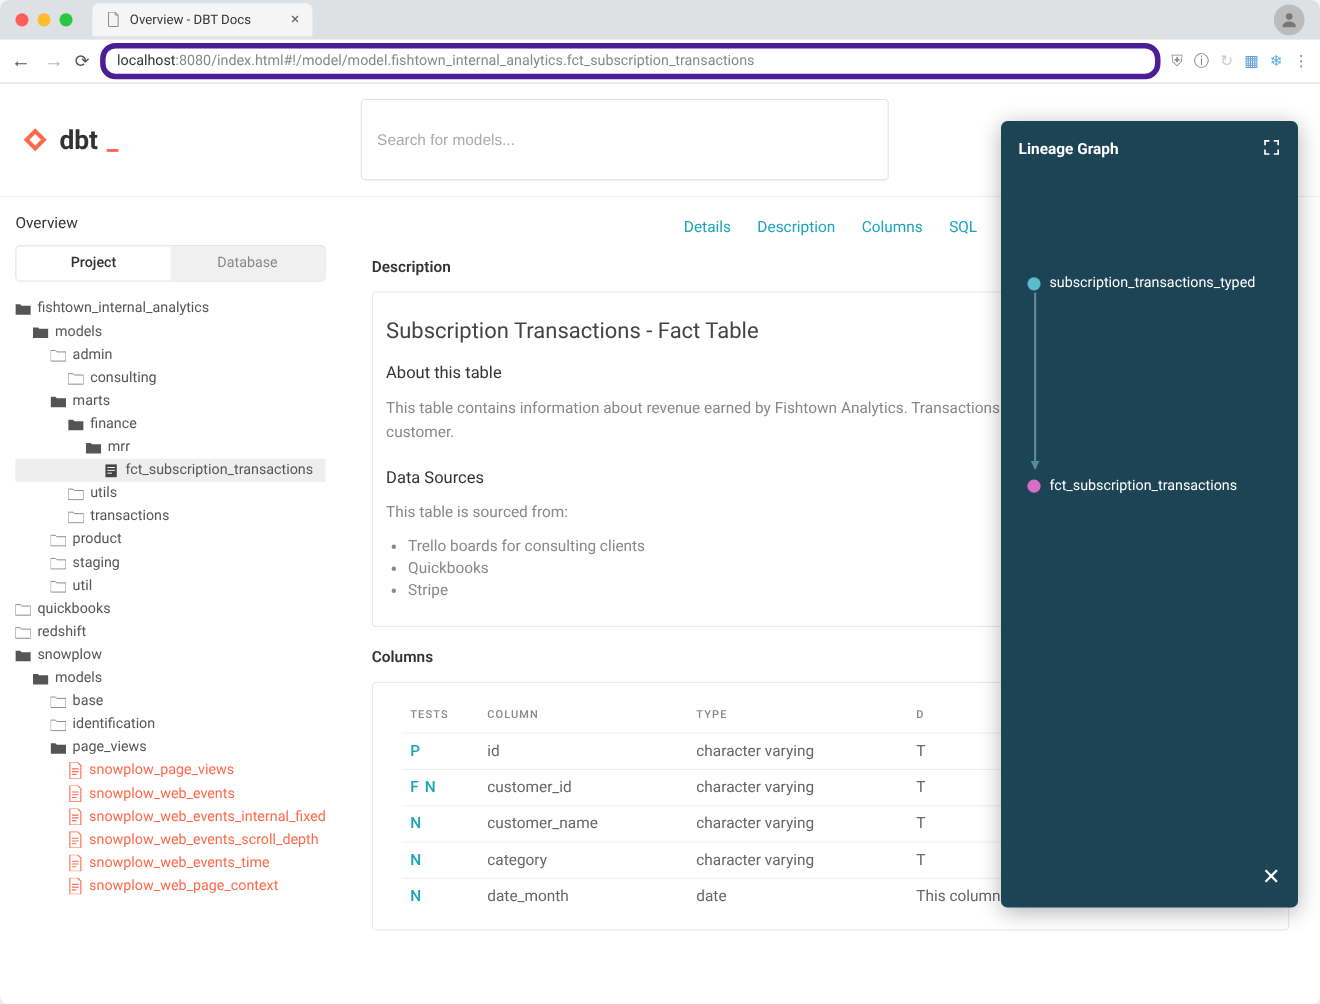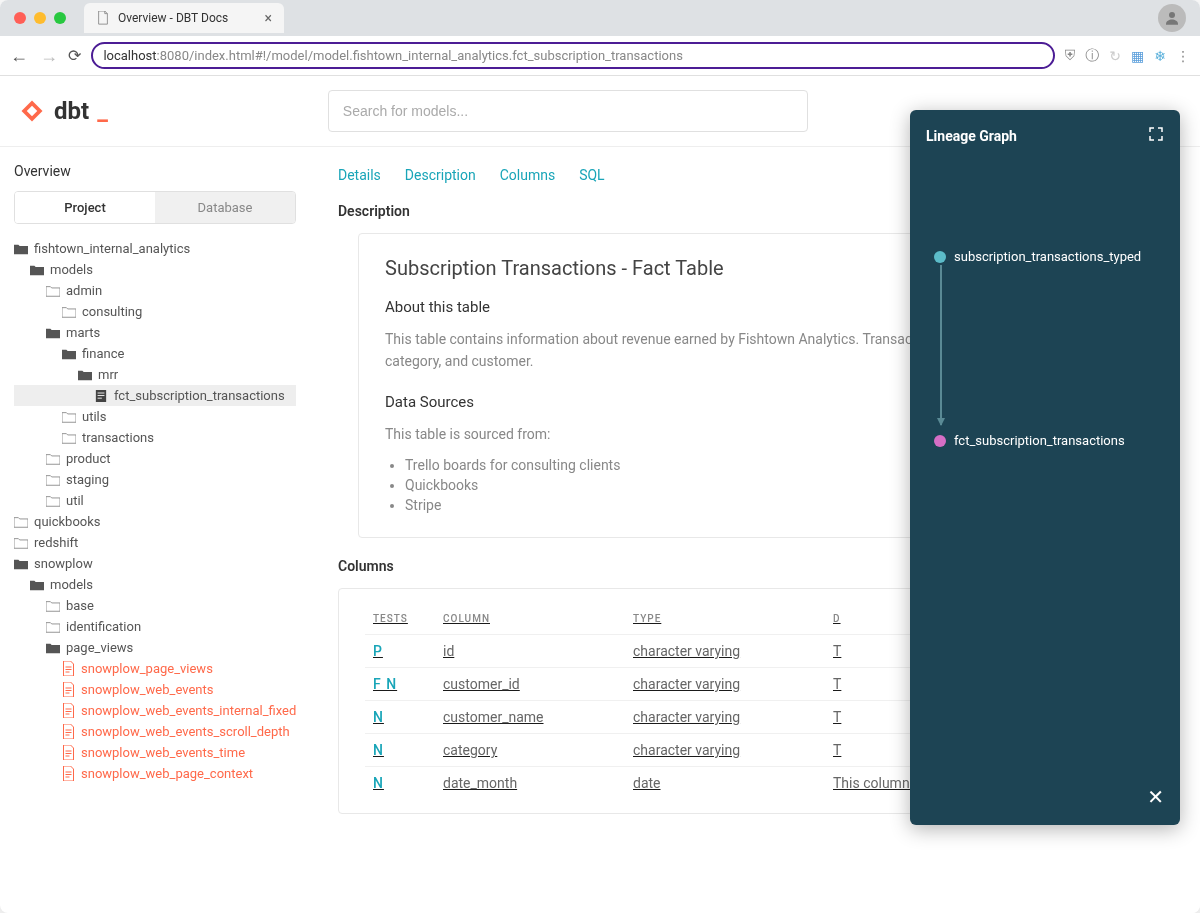--- a/index.html
+++ b/index.html
@@ -16,34 +16,34 @@
     .tl-green { background: #28c840; }
     .browser-tab { background: #f5f5f5; border-radius: 6px 6px 0 0; padding: 6px 12px; display: flex; align-items: center; gap: 8px; margin-left: 10px; width: 200px; height: 30px; font-size: 12px; color: #333; }
     .doc-icon { width: 14px; height: 14px; display:inline-flex; align-items:center; justify-content:center; }
     .tab-close { margin-left: auto; color: #666; font-size: 14px; cursor: pointer; }
     .avatar-circle { margin-left: auto; width: 28px; height: 28px; border-radius: 50%; background: #bbb; display:flex; align-items:center; justify-content:center; margin-right:8px;}
     
     .address-bar-row { background: #fff; display: flex; align-items: center; padding: 6px 10px; gap: 10px; border-bottom: 1px solid #e0e0e0; height: 40px; }
     .nav-arrows { display: flex; gap: 12px; color: #555; }
     .nav-arrow { font-size: 18px; cursor: pointer; }
     .refresh-icon { font-size: 16px; cursor: pointer; color: #555; }
-    .url-bar { flex: 1; border: 2px solid #4c1d95; border-radius: 14px; padding: 4px 10px; font-size: 13px; color: #666; display: flex; align-items: center; }
+    .url-bar { flex: 1; border: 5px solid #4c1d95; border-radius: 14px; padding: 4px 10px; font-size: 13px; color: #666; display: flex; align-items: center; }
     .url-bar .host { color: #333; }
     .url-bar .path { color: #888; }
     .url-icons { display: flex; gap: 10px; color: #888; font-size: 14px; align-items:center;}
     .url-icons span { cursor: pointer; }
     
     
     .app { display: flex; flex-direction: column; height: calc(100% - 76px); }
     .app-header { display: flex; align-items: center; padding: 14px 18px; gap: 20px; border-bottom: 1px solid #eee; }
     .logo { display: flex; align-items: center; gap: 8px; font-size: 24px; font-weight: 700; color: #333; }
     .logo-icon { width: 28px; height: 28px; }
     .logo-caret { color: #ff694a; }
     .search-box { flex: 1; max-width: 480px; margin-left: 200px; }
-    .search-input { width: 100%; border: 1px solid #e0e0e0; border-radius: 4px; padding: 12px 14px; font-size: 14px; color: #666; background: #fff; }
+    .search-input { width: 100%; border: 1px solid #e0e0e0; border-radius: 4px; padding: 28px 14px; font-size: 14px; color: #666; background: #fff; }
     .search-input::placeholder { color: #aaa; }
     
     .app-body { display: flex; flex: 1; overflow: hidden; }
     
     
     .sidebar { width: 310px; padding: 16px 14px; overflow-y: auto; font-size: 13px; color: #444; }
     .sidebar h2 { font-size: 14px; font-weight: 400; margin-bottom: 12px; color: #333; }
     .tab-row { display: flex; border: 1px solid #e0e0e0; border-radius: 4px; margin-bottom: 14px; overflow:hidden; font-size:13px;}
     .tab-item { flex:1; text-align:center; padding: 8px; cursor:pointer; color:#888; }
     .tab-item.active { background: #fff; color: #333; font-weight:500; }
@@ -60,33 +60,33 @@
     .tree-indent-5 { padding-left: 80px; }
     .folder-icon, .file-icon { width: 14px; height: 12px; flex-shrink: 0; }
     .tree-label { color: #555; }
     .tree-label.orange { color: #ff694a; }
     .file-doc-icon { width:13px; height:15px; flex-shrink:0; }
     
     
     .main { flex: 1; padding: 20px 28px; overflow-y: auto; background: #fff; position: relative; }
     .page-title { font-size: 24px; color: #444; margin-bottom: 12px; }
     .page-title .title-type { font-size: 14px; color: #888; font-weight: normal; margin-left: 6px; }
-    .section-tabs { display: flex; gap: 24px; margin-bottom: 20px; font-size: 14px; }
+    .section-tabs { display: flex; gap: 24px; margin-bottom: 20px; font-size: 14px; justify-content: center; }
     .section-tab { color: #19a5b8; cursor: pointer; }
     
     .section-header { font-size: 14px; font-weight: 600; color: #333; margin-bottom: 14px; margin-top: 20px; }
-    .desc-card { border: 1px solid #e8e8e8; border-radius: 4px; padding: 22px 26px; background: #fff; margin-left: 20px; }
+    .desc-card { border: 1px solid #e8e8e8; border-radius: 4px; padding: 22px 12px; background: #fff; }
     .desc-card h3 { font-size: 20px; font-weight: 400; color: #444; margin-bottom: 18px; }
     .desc-card h4 { font-size: 15px; font-weight: 400; color: #333; margin-bottom: 12px; margin-top: 20px; }
     .desc-card h4:first-of-type { margin-top: 0; }
     .desc-card p { font-size: 14px; color: #888; line-height: 1.6; margin-bottom: 10px; }
     .desc-card ul { font-size: 14px; color: #888; padding-left: 20px; }
     .desc-card li { padding: 2px 0; }
     
-    .columns-card { border: 1px solid #e8e8e8; border-radius: 4px; padding: 14px 26px; background: #fff; text-decoration: underline; }
+    .columns-card { border: 1px solid #e8e8e8; border-radius: 4px; padding: 14px 26px; background: #fff; }
     .cols-table { width: 100%; border-collapse: collapse; font-size: 14px; }
     .cols-table th { text-align: left; font-size: 10px; letter-spacing: 1px; color: #888; font-weight: 500; padding: 10px 8px; text-transform: uppercase; }
     .cols-table td { padding: 8px 8px; border-top: 1px solid #f0f0f0; color: #666; }
     .cols-table .tests-col { color: #19a5b8; font-weight: 500; letter-spacing: 1px;}
     .cols-table .more-chevron { color: #999; }
     
     
     .lineage-panel { position: absolute; top: 110px; right: 20px; width: 270px; height: 715px; background: #1d4454; border-radius: 6px; color: #fff; padding: 16px; box-shadow: 0 4px 20px rgba(0,0,0,0.3); }
     .lineage-header { display: flex; justify-content: space-between; align-items: center; font-size: 14px; font-weight: 700; }
     .expand-icon, .close-x { cursor: pointer; }

